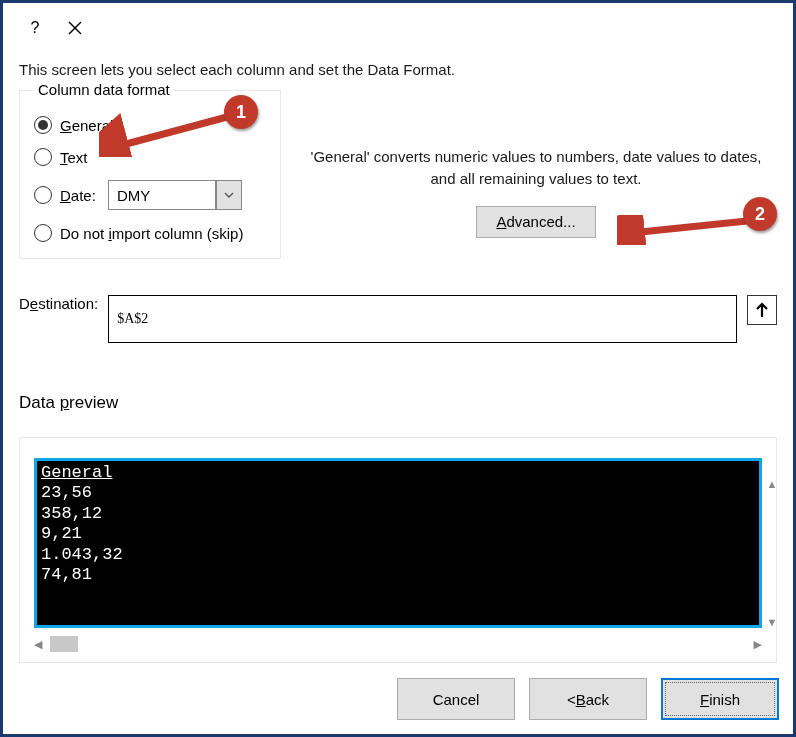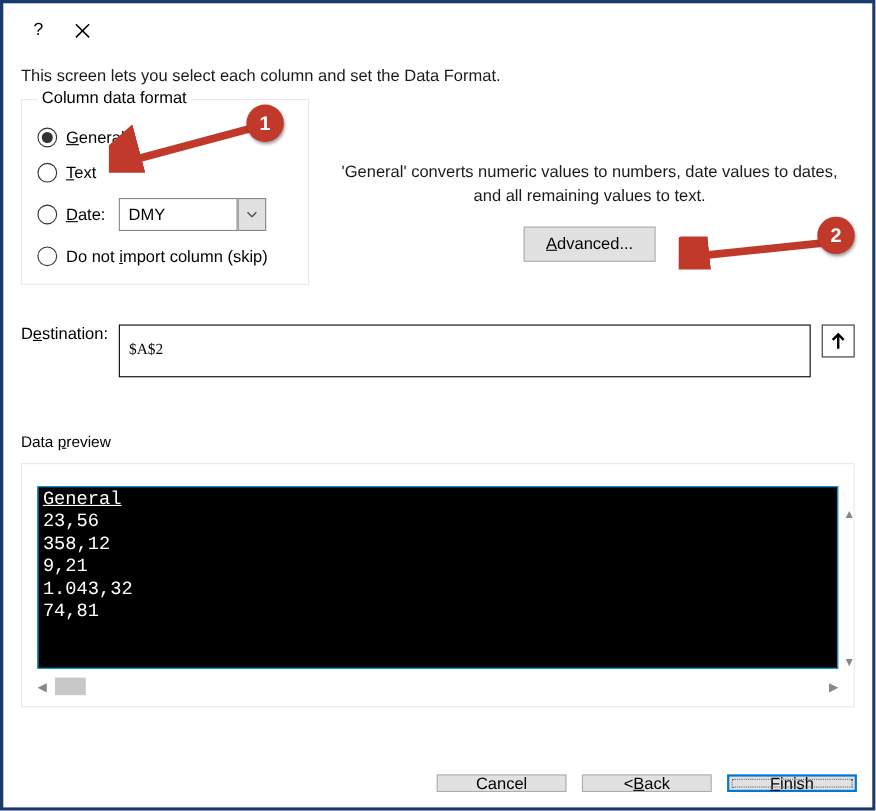--- a/index.html
+++ b/index.html
@@ -25,32 +25,32 @@
     .format-desc { flex: 1; padding-top: 56px; padding-right: 10px; }
     .format-text { font-size: 15px; line-height: 1.45; color: #1a1a1a; text-align: center; }
     .adv-btn-row { margin-top: 16px; text-align: center; }
     .btn { height: 32px; padding: 0 20px; border: 1px solid #adadad; background: #e1e1e1; font-size: 15px; cursor: pointer; display: inline-flex; align-items: center; justify-content: center; }
     .adv-btn { width: 120px; }
     .dest-row { display: flex; align-items: flex-start; gap: 10px; margin-top: 36px; }
     .dest-label { font-size: 15px; }
     .dest-input { flex: 1; height: 48px; border: 1px solid #000000; padding: 0 8px; font-size: 14px; font-family: Liberation Serif, serif; }
     .dest-picker { width: 30px; height: 30px; border: 1px solid #333; background: #fff; display: inline-flex; align-items: center; justify-content: center; cursor: pointer; }
     .preview-section { margin-top: 50px; }
-    .preview-label { font-size: 14px; margin-bottom: 12px; display: inline-block; }
+    .preview-label { font-size: 17px; margin-bottom: 24px; display: inline-block; }
     .preview-box { border: 1px solid #e8e8e8; padding: 20px 14px 10px 14px; }
     .preview-display { position: relative; }
-    .preview-data { background: #000; color: #fff; font-family: "Courier New", monospace; font-size: 17px; line-height: 1.2; padding: 2px 4px 40px 4px; border: 1px solid #0ea5e9; white-space: pre; }
+    .preview-data { background: #000; color: #fff; font-family: "Courier New", monospace; font-size: 17px; line-height: 1.2; padding: 2px 4px 40px 4px; border: 3px solid #0ea5e9; white-space: pre; }
     .preview-data .hdr { text-decoration: underline; }
     .preview-scroll-v { position: absolute; right: -18px; top: 20px; bottom: 0; width: 16px; display: flex; flex-direction: column; justify-content: space-between; align-items: center; }
     .scroll-arrow { color: #888; font-size: 11px; cursor: pointer; }
     .preview-scroll-h { display: flex; align-items: center; justify-content: space-between; margin-top: 8px; font-size: 12px; color: #555; }
     .hscroll-track { flex: 1; height: 16px; position: relative; margin: 0 2px; }
     .hscroll-thumb { position: absolute; left: 6px; top: 0; width: 28px; height: 16px; background: #c8c8c8; }
     .button-row { position: absolute; bottom: 14px; right: 14px; display: flex; gap: 14px; }
-    .btn-main { width: 118px; height: 16px; text-align: right; }
+    .btn-main { width: 118px; height: 42px; text-align: right; }
     .btn-disabled { color: #a6a6a6; cursor: default; }
     .btn-default { border: 2px solid #0078d7; outline: 1px dotted #666; outline-offset: -5px; }
     .annotation { position: absolute; pointer-events: none; }
     .badge { width: 34px; height: 34px; background: #c0392b; border-radius: 50%; color: #fff; font-weight: bold; font-size: 18px; display: flex; align-items: center; justify-content: center; box-shadow: 1px 2px 3px rgba(0,0,0,0.4); }
   </style>
 </head>
 <body>
 
 <div class="window">
 

